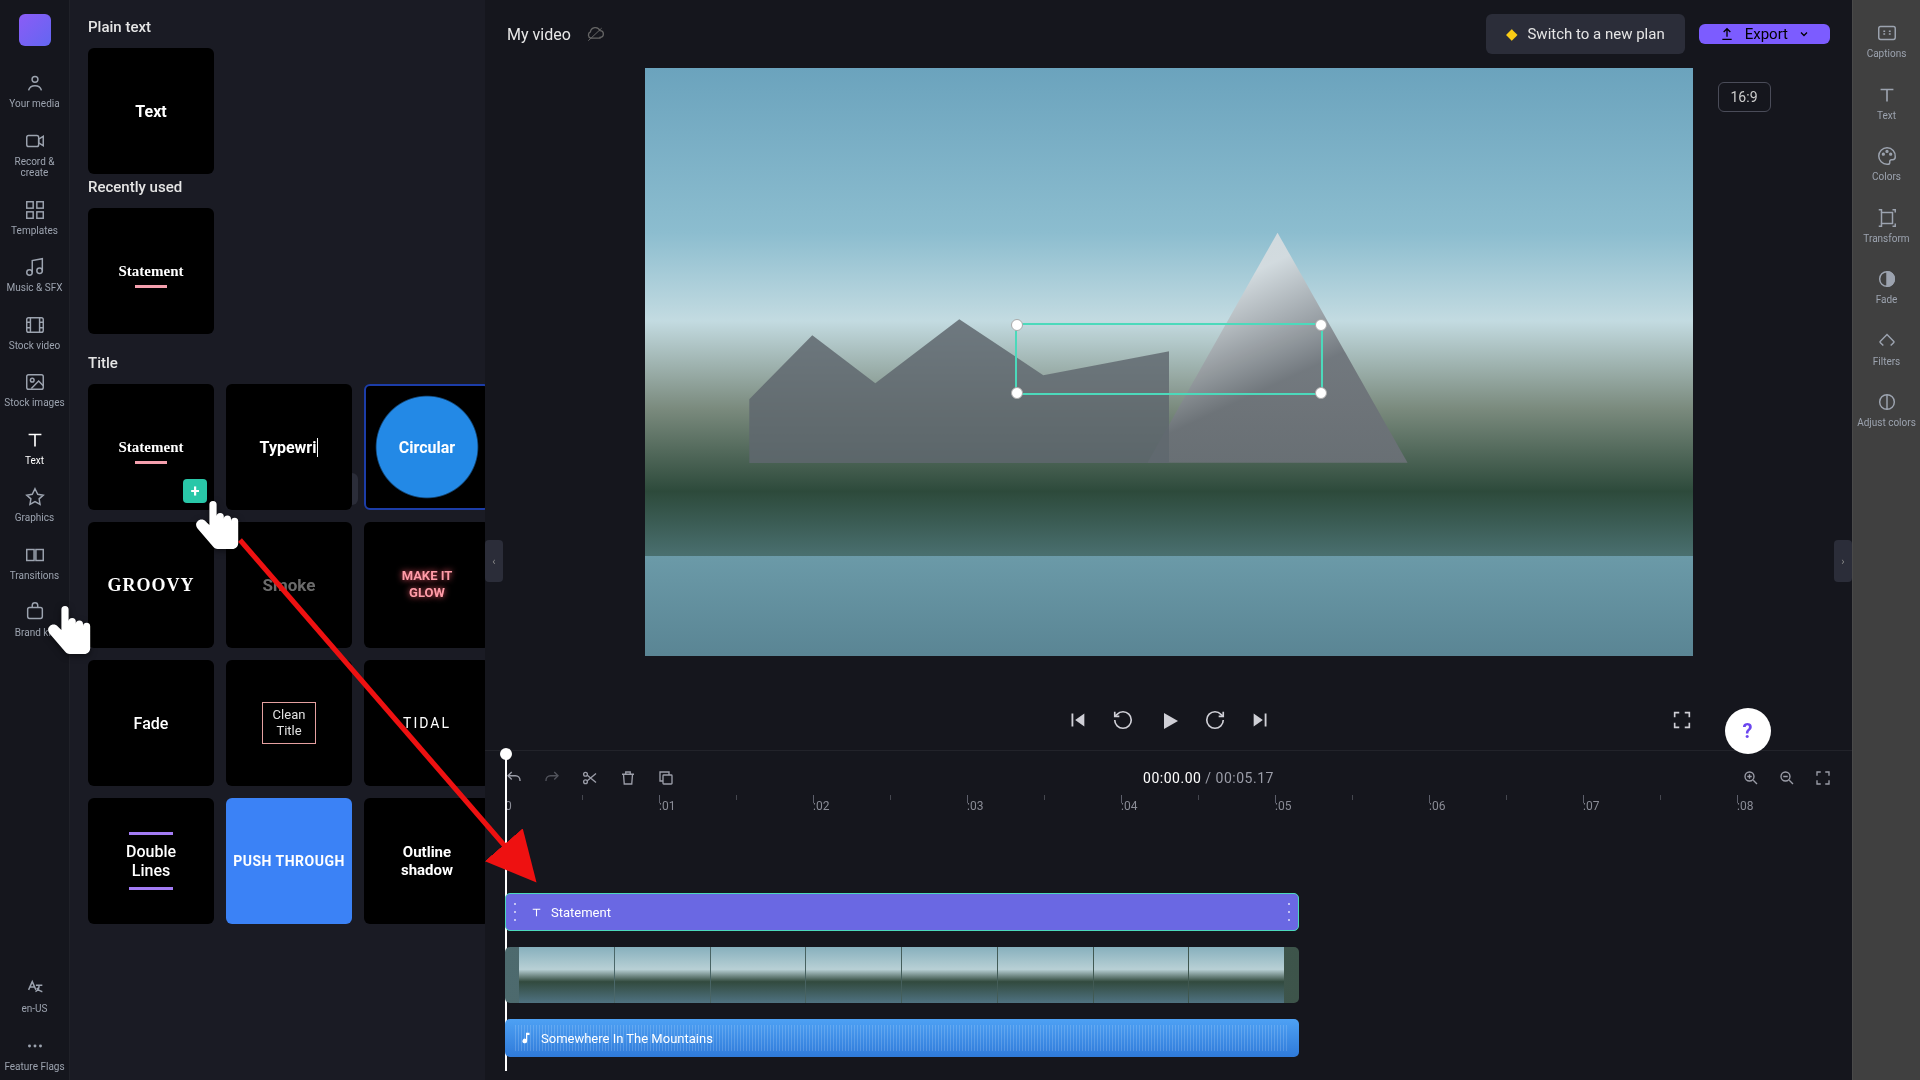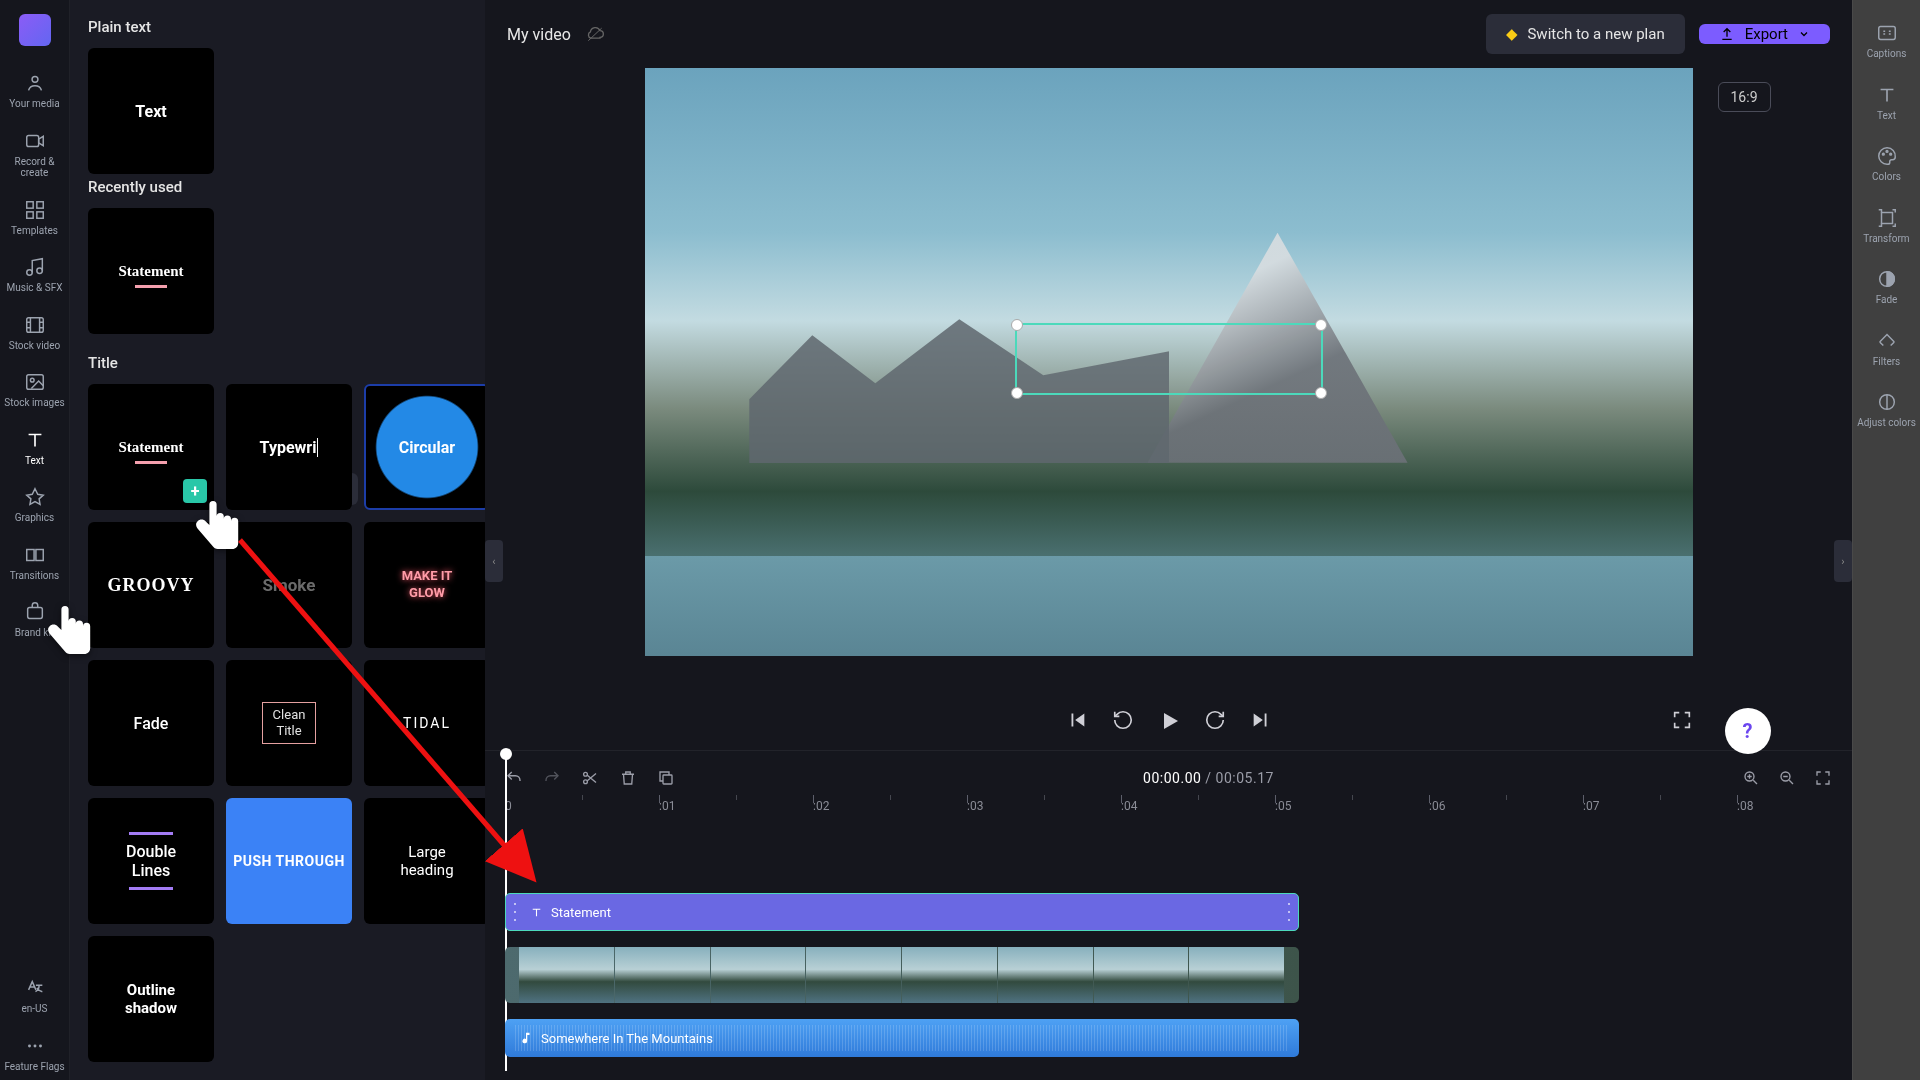--- a/index.html
+++ b/index.html
@@ -279,23 +279,20 @@
           <span class="box">Clean<br>Title</span>
         </div>
       <div class="thumb tidal">
           <span class="thumb-text">TIDAL</span>
         </div>
       <div class="thumb dbl">
           <span class="thumb-text"><span class="line l1"></span>Double<br>Lines<span class="line l2"></span></span>
         </div>
       <div class="thumb push">
           <span class="thumb-text">PUSH THROUGH</span>
-        </div>
-      <div class="thumb">
-          <span class="thumb-text" style="font-weight:400;text-align:center;font-size:15px">Large<br>heading</span>
         </div>
       <div class="thumb">
           <span class="thumb-text" style="font-weight:700;text-align:center;font-size:15px">Outline<br>shadow</span>
         </div>
     </div>
   </div>
 
   <div class="main">
     <div class="topbar">
       <span class="title">My video</span>

